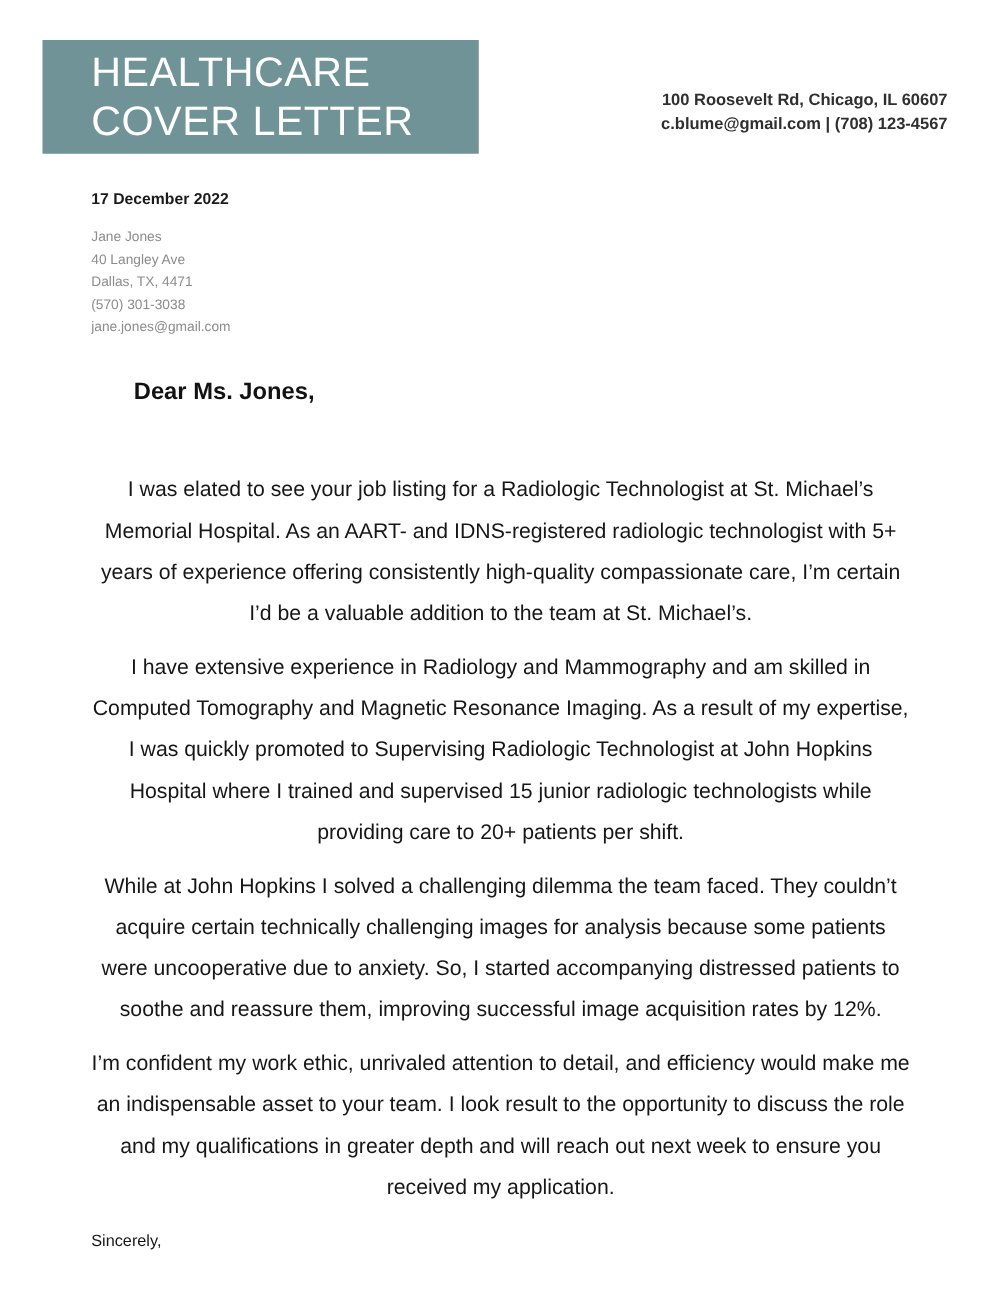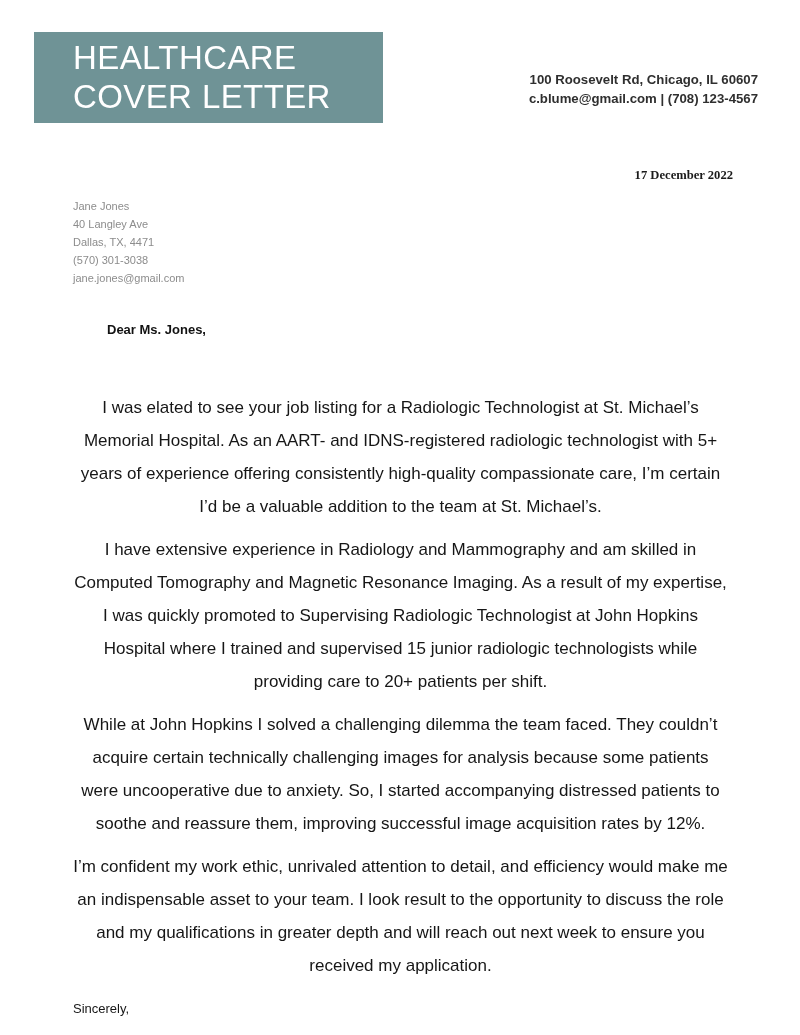--- a/index.html
+++ b/index.html
@@ -67,41 +67,40 @@
   }
 
   
   .letter-body {
     position: absolute;
     left: 73px;
     top: 150px;
     width: 660px;
   }
   .date-line {
-    font-family: Liberation Serif, serif;
+    font-family: Liberation Sans, sans-serif;
     font-size: 12.6px;
     font-weight: bold;
     color: #1b1b1b;
     line-height: 18px;
-    margin: 16px 0 13px 0;
-    text-align: right;
+    margin: 0 0 13px 0;
   }
   .recipient-block {
     margin: 0 0 34px 0;
   }
   .recipient-line {
     display: block;
     font-family: "Liberation Sans", sans-serif;
     font-size: 11px;
     color: #8c8c8c;
     line-height: 18px;
   }
   .salutation {
     font-family: "Liberation Sans", sans-serif;
-    font-size: 13px;
+    font-size: 19px;
     font-weight: bold;
     color: #121212;
     line-height: 18px;
     margin: 0 0 52px 0;
     padding-left: 34px;
   }
   .body-paragraph {
     font-family: "Liberation Sans", sans-serif;
     font-size: 17px;
     color: #161616;

